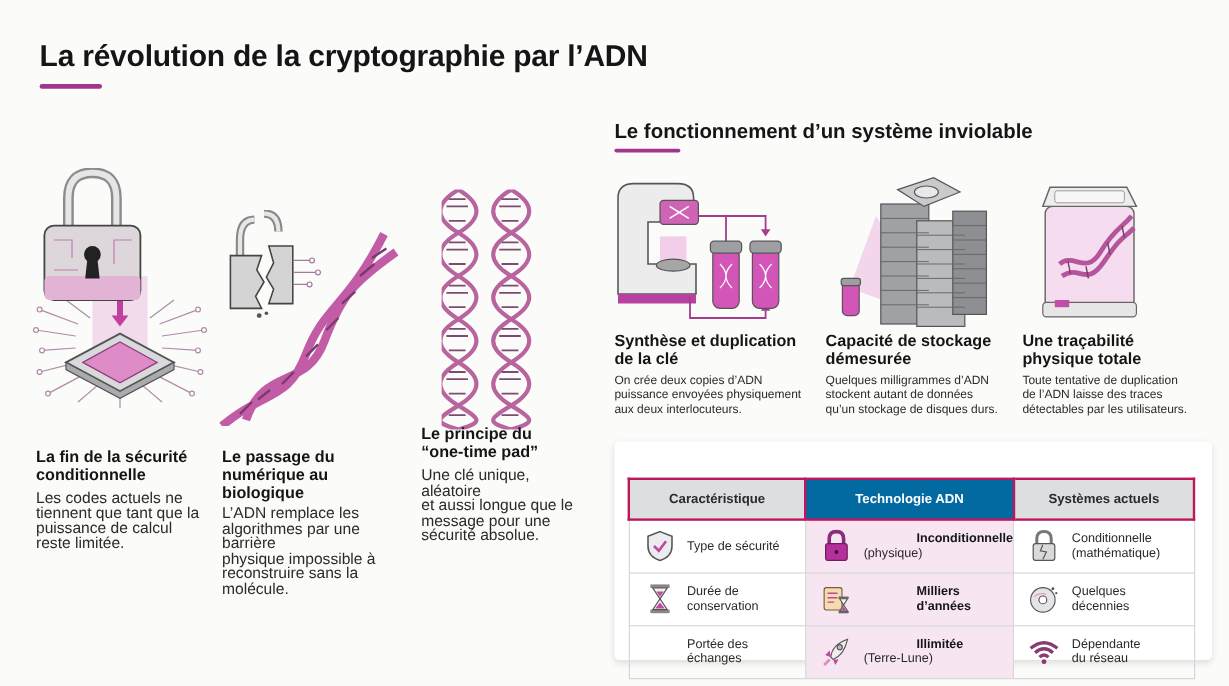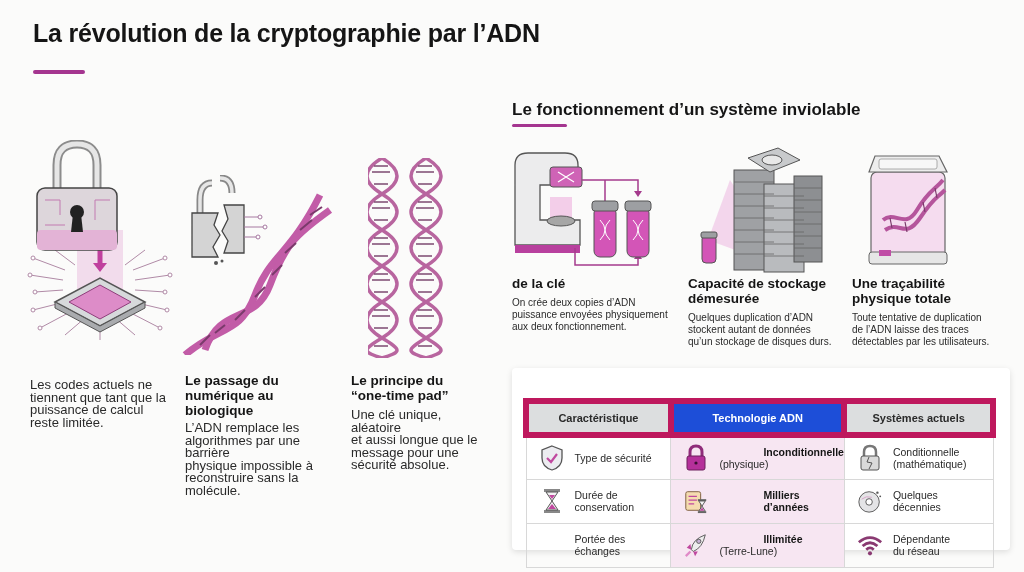--- a/index.html
+++ b/index.html
@@ -1,30 +1,30 @@
 <!DOCTYPE html>
 <html><head>
 <meta charset="utf-8">
 <style>
   * { box-sizing: border-box; margin: 0; padding: 0; }
   html, body { width: 1024px; height: 572px; overflow: hidden; }
   body { background: #fbfbfa; font-family: "Liberation Sans", sans-serif; color: #1a1a1a; position: relative; }
   .abs { position: absolute; }
-  .title { left: 33px; top: 19px; font-size: 25px; font-weight: bold; letter-spacing: -0.2px; color: #151515; }
+  .title { left: 33px; top: 33px; font-size: 25px; font-weight: bold; letter-spacing: -0.2px; color: #151515; }
   .underline { background: #a4358f; height: 4px; border-radius: 2px; }
   .h2 { font-size: 17px; font-weight: bold; color: #151515; }
   .card-title { font-size: 13.5px; font-weight: bold; line-height: 15px; color: #151515; }
   .card-text { font-size: 13px; line-height: 12.5px; color: #2a2a2a; }
   .illu { position: absolute; }
 
   .table-panel { left: 512px; top: 368px; width: 498px; height: 182px; background: #fff; border-radius: 4px; box-shadow: 0 2px 6px rgba(0,0,0,0.12); }
   .table-title { position: absolute; left: 11px; top: 7px; font-size: 14px; font-weight: bold; color: #151515; }
   table { position: absolute; left: 11px; top: 30px; width: 473px; border-collapse: collapse; font-size: 10.5px; }
-  th { height: 34px; font-size: 11px; font-weight: bold; background: #dcdedf; color: #2a2a2a; border: 6px solid #be185d; }
-  th.adn { background: #1d4ed8; color: #fff; }
+  th { height: 34px; font-size: 11px; font-weight: bold; background: #dcdedf; color: #2a2a2a; border: 2px solid #be185d; }
+  th.adn { background: #0369a1; color: #fff; }
   td { border: 1px solid #d8d8d8; height: 44px; vertical-align: middle; }
   td.adn { background: #f7e6f2; }
   .cell { display: flex; align-items: center; gap: 10px; padding-left: 12px; }
   .cell .ic { width: 26px; height: 28px; flex: 0 0 26px; display: flex; align-items: center; justify-content: center; }
   .cell .lbl { line-height: 12.5px; color: #2a2a2a; }
   .cell .lbl b { color: #151515; padding-left: 44px; }
 </style>
 </head>
 <body>
 
@@ -122,20 +122,24 @@
           <line x1="6" y1="170" x2="20" y2="170"></line>
         <line x1="6" y1="188" x2="20" y2="188"></line>
       </g>
     </g>
   </defs>
   <use href="#strand" x="0" y="0"></use>
   <use href="#strand" x="44" y="0"></use>
 </svg>
 
 <div class="abs" style="left:30px;top:373px;width:150px;">
+  <div class="card-title">
+    <div>La fin de la sécurité</div>
+    <div>conditionnelle</div>
+  </div>
   <div class="card-text" style="margin-top:6px;">
     <div>Les codes actuels ne</div>
     <div>tiennent que tant que la</div>
     <div>puissance de calcul</div>
     <div>reste limitée.</div>
   </div>
 </div>
 
 <div class="abs" style="left:185px;top:373px;width:150px;">
   <div class="card-title">
@@ -145,21 +149,21 @@
   </div>
   <div class="card-text" style="margin-top:4px;">
     <div>L’ADN remplace les</div>
     <div>algorithmes par une barrière</div>
     <div>physique impossible à</div>
     <div>reconstruire sans la</div>
     <div>molécule.</div>
   </div>
 </div>
 
-<div class="abs" style="left:351px;top:373px;width:140px;">
+<div class="abs" style="left:351px;top:354px;width:140px;">
   <div class="card-title">
     <div>Le principe du</div>
     <div>“one-time pad”</div>
   </div>
   <div class="card-text" style="margin-top:6px;">
     <div>Une clé unique, aléatoire</div>
     <div>et aussi longue que le</div>
     <div>message pour une</div>
     <div>sécurité absolue.</div>
   </div>
@@ -231,36 +235,37 @@
   <g stroke="#7a3a6b" stroke-width="1.2">
       <line x1="25" y1="68" x2="27" y2="78"></line>
       <line x1="40" y1="72" x2="42" y2="82"></line>
       <line x1="58" y1="52" x2="60" y2="62"></line>
       <line x1="70" y1="38" x2="72" y2="48"></line>
     </g>
 </svg>
 
 <div class="abs" style="left:512px;top:276px;width:175px;">
   <div class="card-title">
+    <div>Synthèse et duplication</div>
     <div>de la clé</div>
   </div>
   <div class="card-text" style="margin-top:6px;font-size:10px;line-height:12px;">
     <div>On crée deux copies d’ADN</div>
     <div>puissance envoyées physiquement</div>
-    <div>aux deux fonctionnement.</div>
+    <div>aux deux interlocuteurs.</div>
   </div>
 </div>
 
 <div class="abs" style="left:688px;top:276px;width:165px;">
   <div class="card-title">
     <div>Capacité de stockage</div>
     <div>démesurée</div>
   </div>
   <div class="card-text" style="margin-top:6px;font-size:10px;line-height:12px;">
-    <div>Quelques duplication d’ADN</div>
+    <div>Quelques milligrammes d’ADN</div>
     <div>stockent autant de données</div>
     <div>qu’un stockage de disques durs.</div>
   </div>
 </div>
 
 <div class="abs" style="left:852px;top:276px;width:170px;">
   <div class="card-title">
     <div>Une traçabilité</div>
     <div>physique totale</div>
   </div>

